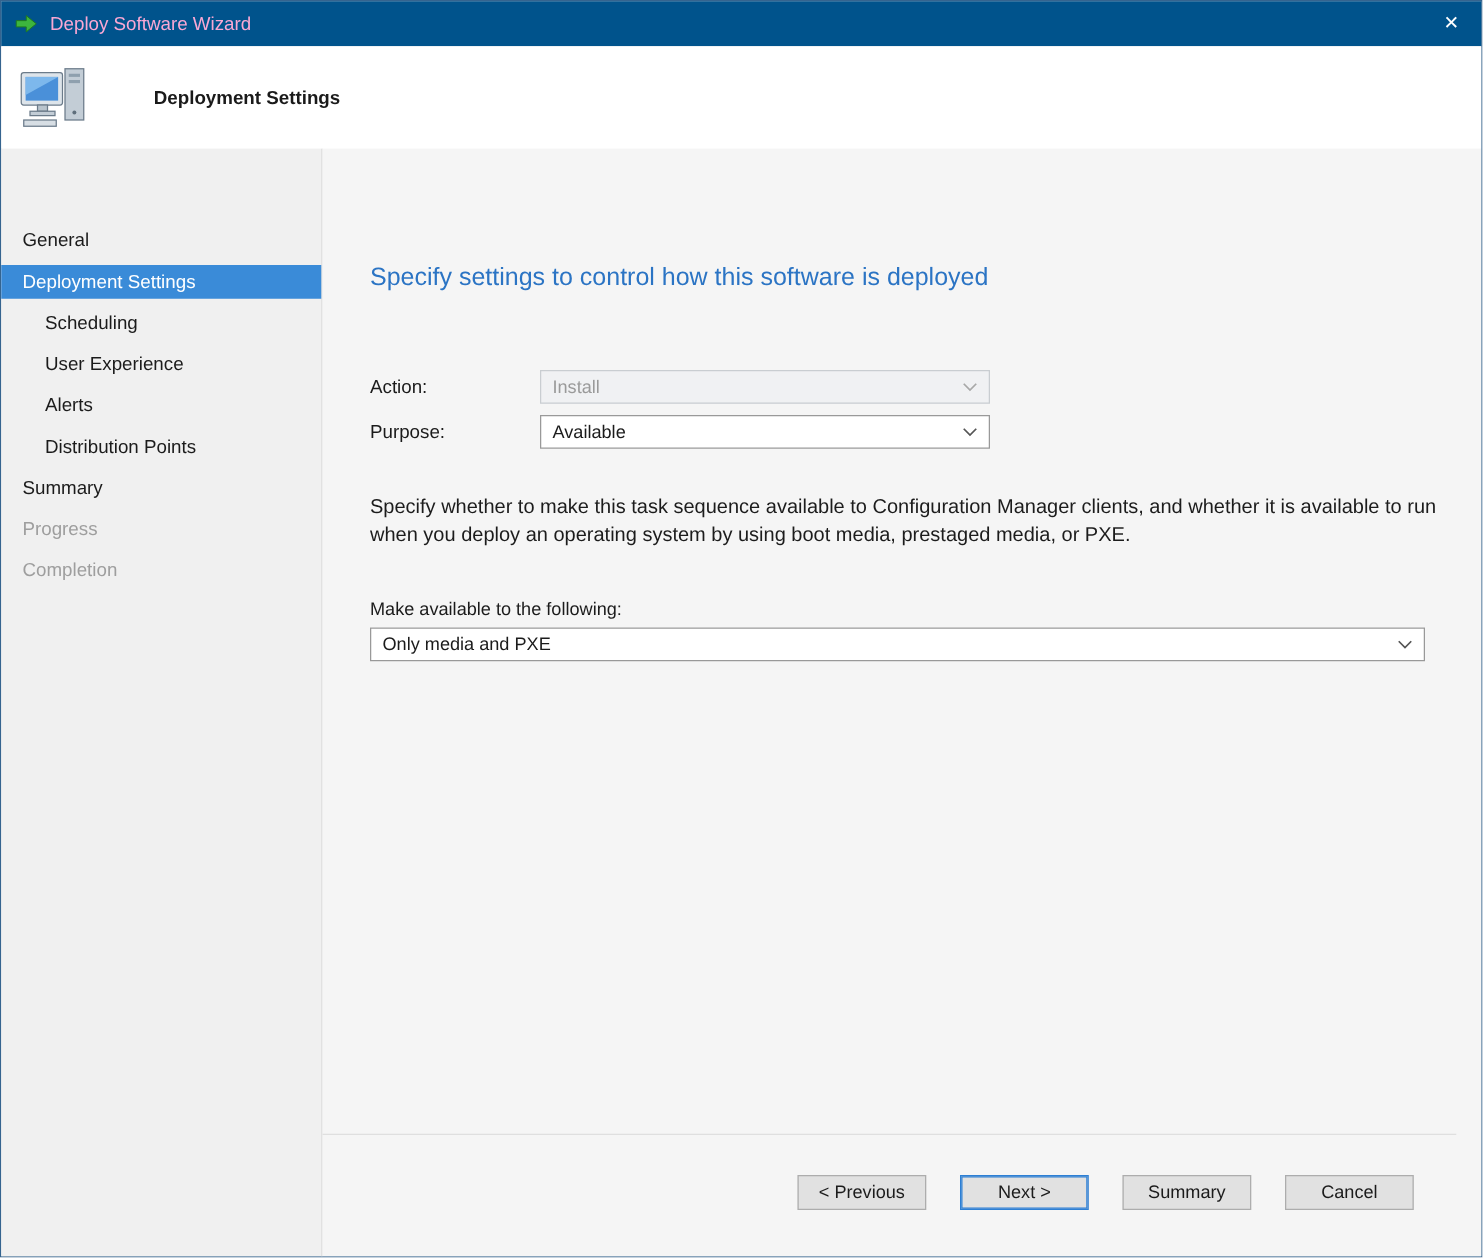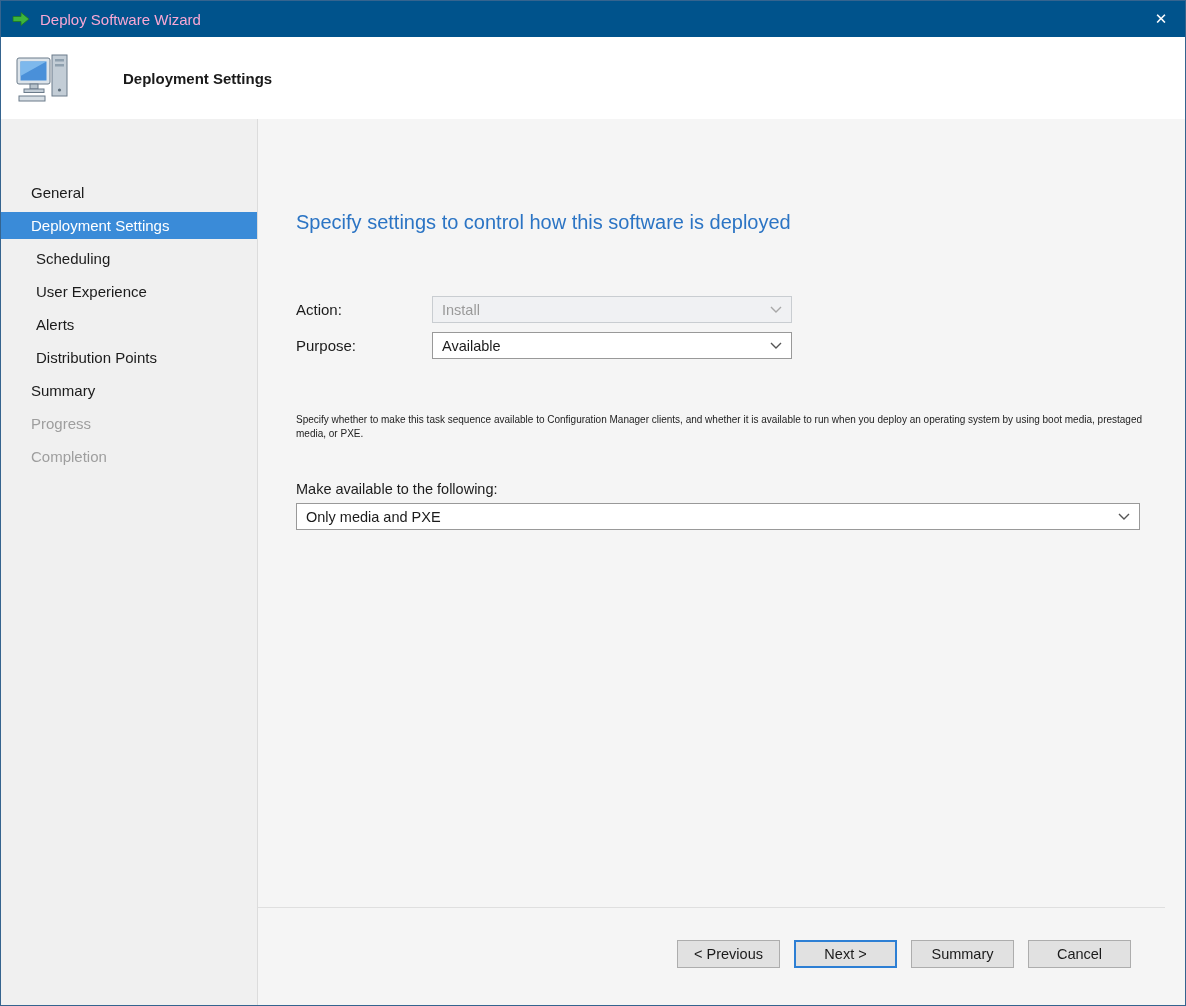--- a/index.html
+++ b/index.html
@@ -21,21 +21,21 @@
   .header { height:82px; background:#ffffff; display:flex; align-items:center;
     padding-left:14px; flex:0 0 auto; }
   .header-icon { width:56px; height:54px; display:inline-flex; }
   .header-title { margin-left:52px; font-size:15px; font-weight:700; color:#1a1a1a; }
 
   
   .body { flex:1; display:flex; min-height:0; }
 
   .sidebar { width:257px; flex:0 0 257px; background:#f0f0f0; padding-top:60px;
     border-right:1px solid #dcdcdc; }
-  .nav-item { height:27px; line-height:27px; padding-left:30px; font-size:15px;
+  .nav-item { height:27px; line-height:27px; padding-left:17px; font-size:15px;
     color:#1b1b1b; margin-bottom:6px; cursor:default; white-space:nowrap; }
   .nav-item.indent { padding-left:35px; }
   .nav-item.selected { background:#3a8bd8; color:#ffffff; }
   .nav-item.disabled { color:#9e9e9e; }
 
   .main { flex:1; display:flex; flex-direction:column; background:#f5f5f5; min-width:0; }
   .content { flex:1; padding:68px 45px 0 38px; }
 
   .heading { font-size:20px; font-weight:400; color:#2b74c4;margin-top:24px; }
 
@@ -44,28 +44,28 @@
   .form-row label { width:136px; font-size:15px; color:#1b1b1b; }
 
   .combo { width:360px; height:27px; border:1px solid #999999; background:#ffffff;
     display:flex; align-items:center; justify-content:space-between;
     padding:0 9px; font-size:14.5px; color:#1b1b1b; cursor:default; }
   .combo.disabled { background:#f0f1f3; border-color:#c9cdd1; color:#9a9a9a; }
   .combo .chev { display:inline-flex; }
   .combo.disabled .chev svg path { stroke:#a8a8a8; }
   .combo.wide { width:100%; margin-top:6px; }
 
-  .description { margin-top:54px; font-size:10px; color:#1c1c1c;
+  .description { margin-top:36px; font-size:16px; color:#1c1c1c;
     line-height:1.42; width:862px; }
 
   .make-label { margin-top:40px; font-size:14.5px; color:#1b1b1b; }
 
   
   .footer { flex:0 0 98px; border-top:1px solid #dfdfdf; margin-right:20px;
-    padding:32px 34px 0 0; display:flex; justify-content:flex-end; gap:14px; }
+    padding:32px 34px 0 0; display:flex; justify-content:flex-end; gap:27px; }
   .btn { min-width:103px; height:28px; background:#e1e1e1; border:1px solid #adadad;
     font-size:14.5px; font-family:"Liberation Sans", sans-serif; color:#1b1b1b;
     cursor:pointer; padding:0 12px; }
   .btn.primary { border:1px solid #2d7fd4; box-shadow: inset 0 0 0 1px #2d7fd4; }
 </style>
 </head>
 <body>
 
 <div class="window">
 

